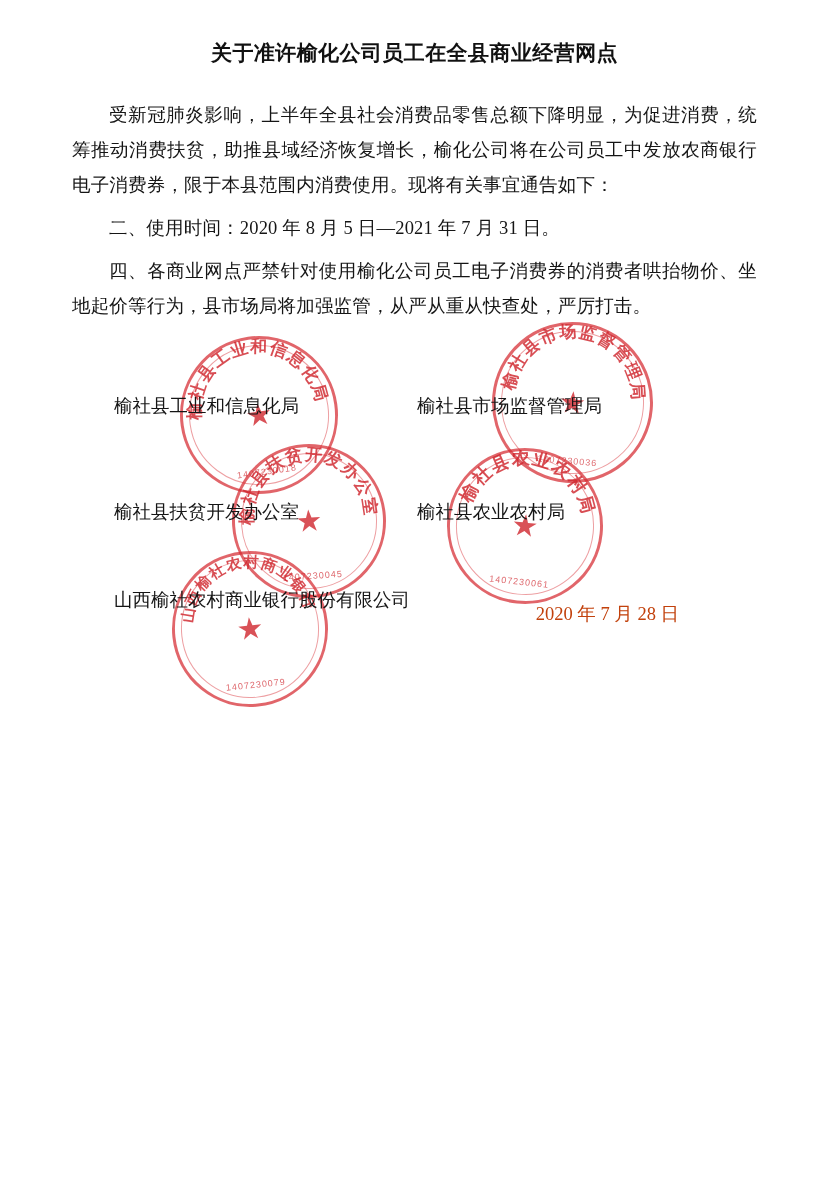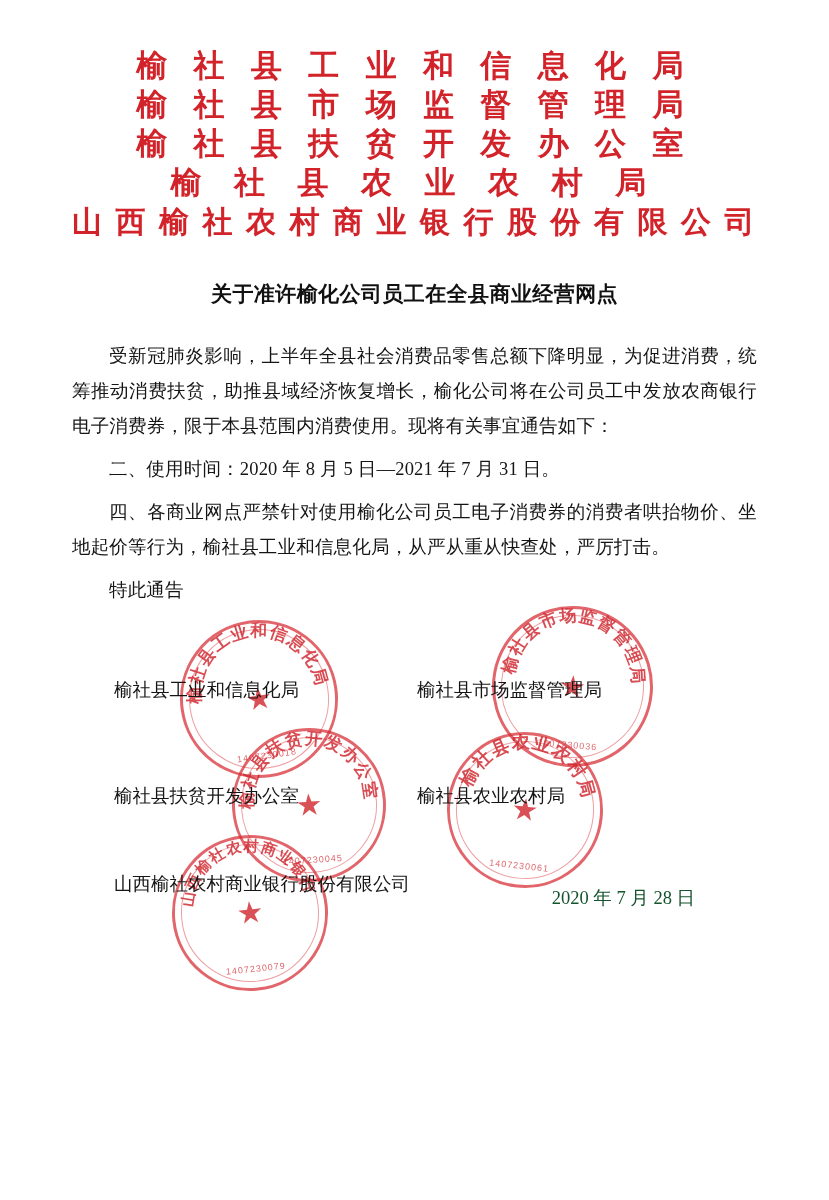--- a/index.html
+++ b/index.html
@@ -83,25 +83,25 @@
     font-size: 18.5px;
     line-height: 28px;
     white-space: nowrap;
     color: #151515;
   }
   .sig-left { left: 42px; }
   .sig-right { left: 345px; }
 
   .date-line {
     position: absolute;
-    right: 62px;
+    right: 78px;
     bottom: 10px;
     font-size: 18.5px;
     white-space: nowrap;
-    color: #14532d;
+    color: #c2410c;
   }
 
   
   .seal {
     position: absolute;
     border-radius: 50%;
     border: 3px solid rgba(214, 42, 48, 0.72);
     color: rgba(208, 38, 45, 0.80);
     pointer-events: none;
   }
@@ -147,37 +147,29 @@
   #seal-market   { left: 420px; top: -14px; width: 155px; height: 155px; transform: rotate(5deg); }
   #seal-poverty  { left: 160px; top: 108px; width: 148px; height: 148px; transform: rotate(-4deg); }
   #seal-agri     { left: 375px; top: 112px; width: 150px; height: 150px; transform: rotate(6deg); }
   #seal-bank     { left: 100px; top: 215px; width: 150px; height: 150px; transform: rotate(-6deg); }
 </style>
 </head>
 <body>
 
 <div class="page">
 
-  <div class="letterhead">
-    <div class="lh-line wide">榆 社 县 工 业 和 信 息 化 局</div>
-    <div class="lh-line wide">榆 社 县 市 场 监 督 管 理 局</div>
-    <div class="lh-line wide">榆 社 县 扶 贫 开 发 办 公 室</div>
-    <div class="lh-line widest">榆 社 县 农 业 农 村 局</div>
-    <div class="lh-line tight">山 西 榆 社 农 村 商 业 银 行 股 份 有 限 公 司</div>
-  </div>
 
   <div class="doc-title">
     <div>关于准许榆化公司员工在全县商业经营网点</div>
   </div>
 
   <div class="body-text">
     <p class="para">受新冠肺炎影响，上半年全县社会消费品零售总额下降明显，为促进消费，统筹推动消费扶贫，助推县域经济恢复增长，榆化公司将在公司员工中发放农商银行电子消费券，限于本县范围内消费使用。现将有关事宜通告如下：</p>
     <p class="para">二、使用时间：2020 年 8 月 5 日—2021 年 7 月 31 日。</p>
-    <p class="para">四、各商业网点严禁针对使用榆化公司员工电子消费券的消费者哄抬物价、坐地起价等行为，榆社县工业和信息化局，从严从重从快查处，严厉打击。</p>
-    <p class="para">特此通告</p>
+    <p class="para">四、各商业网点严禁针对使用榆化公司员工电子消费券的消费者哄抬物价、坐地起价等行为，县市场局将加强监管，从严从重从快查处，严厉打击。</p>
   </div>
 
   <div class="sig-block">
 
     <div class="seal" id="seal-industry">
       <div class="inner-ring"></div>
       <div class="seal-arc">
         <svg viewBox="0 0 152 152">
           <defs>
               <path id="arcp1" d="M 20,86 A 58,58 0 1 1 132,86" fill="none"></path>

